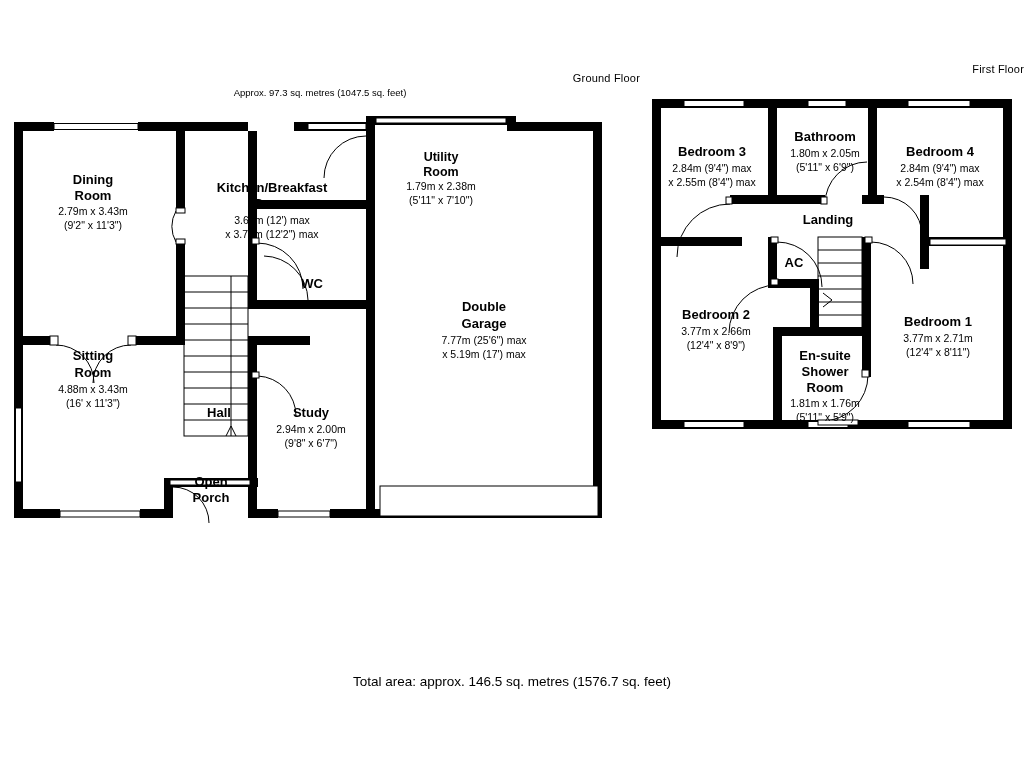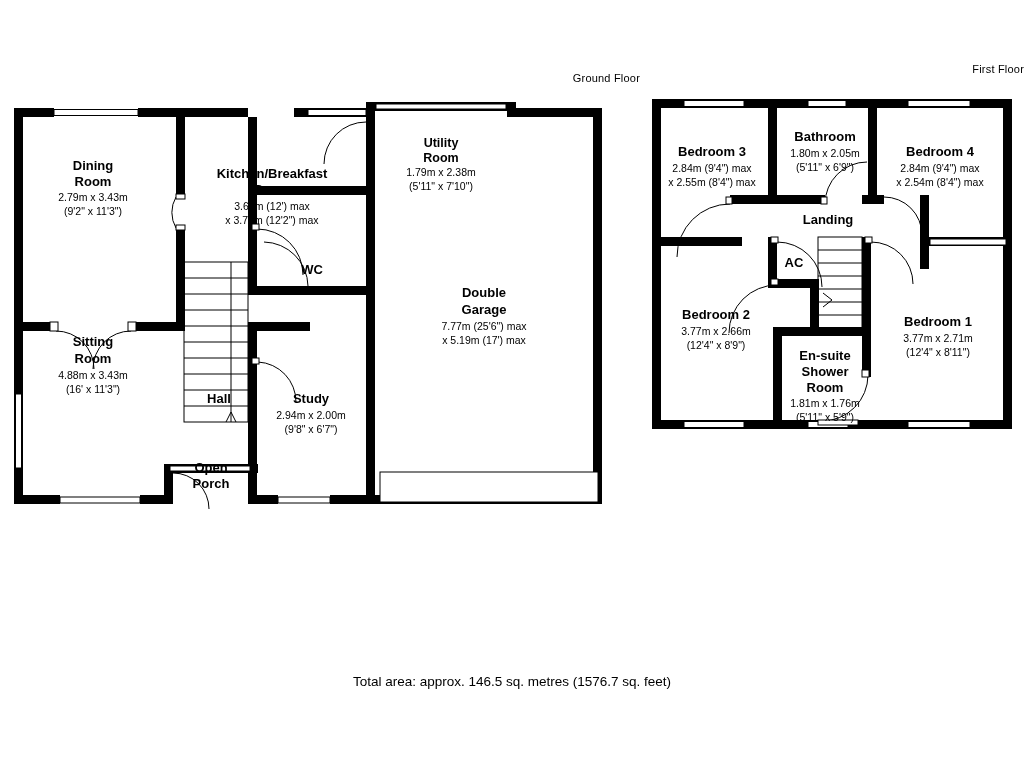--- a/index.html
+++ b/index.html
@@ -47,20 +47,21 @@
   .win { fill: #ffffff; stroke: #000000; stroke-width: 1; }
   .door-arc { fill: none; stroke: #000000; stroke-width: 1; }
   .stair-line { stroke: #000000; stroke-width: 1; fill: none; }
   .thin { stroke: #000000; stroke-width: 1; fill: none; }
 </style>
 </head>
 <body>
 
 <div class="plan-wrap" id="ground-floor-plan">
   <div class="floor-title" style="margin-top:72px;">Ground Floor</div>
+  <div class="floor-sub">Approx. 97.3 sq. metres (1047.5 sq. feet)</div>
 
   <svg width="640" height="430" viewBox="0 0 640 430" style="margin-top:10px;">
 
     <g>
 
       <rect class="wall" x="14" y="14" width="40" height="9"></rect>
       <rect class="wall" x="138" y="14" width="110" height="9"></rect>
       <rect class="wall" x="294" y="14" width="14" height="9"></rect>
 
       <rect class="wall" x="308" y="14" width="58" height="9"></rect>

